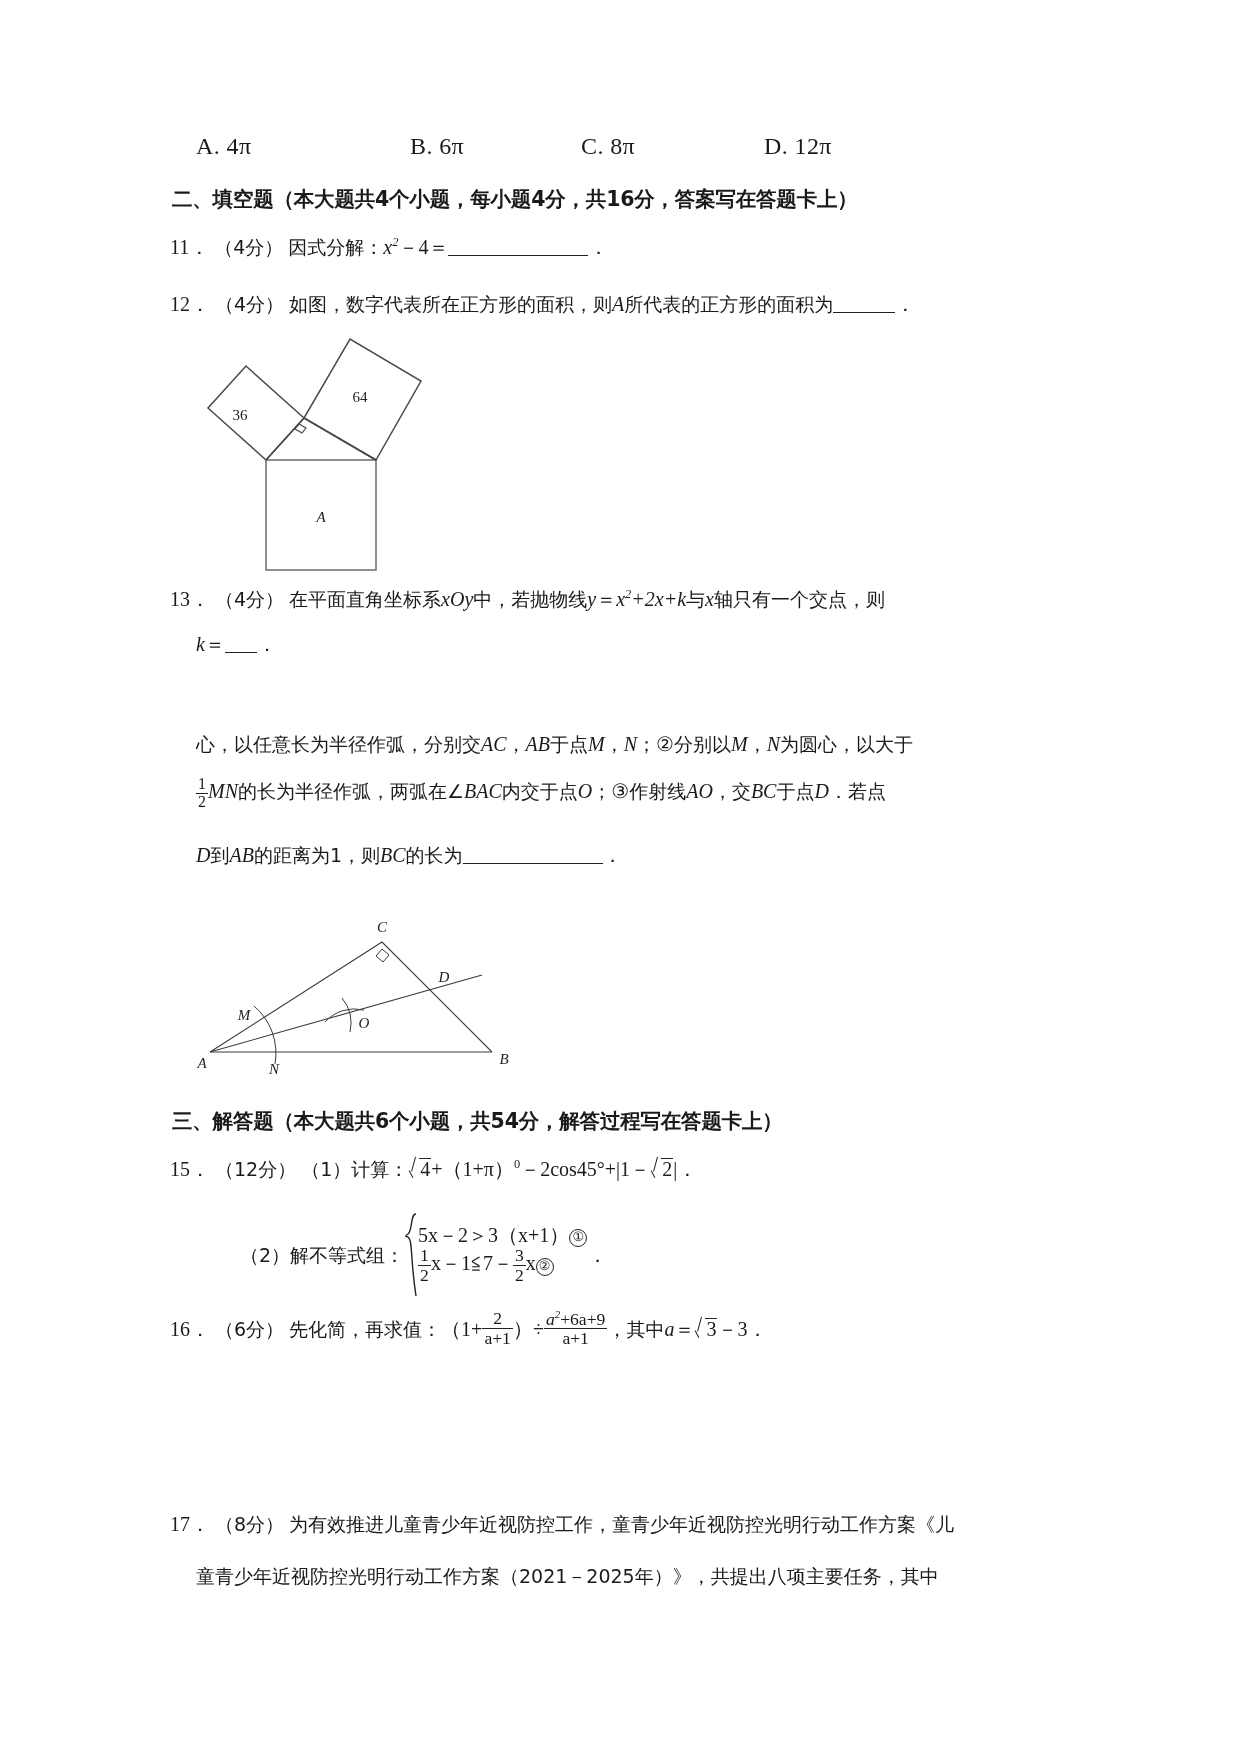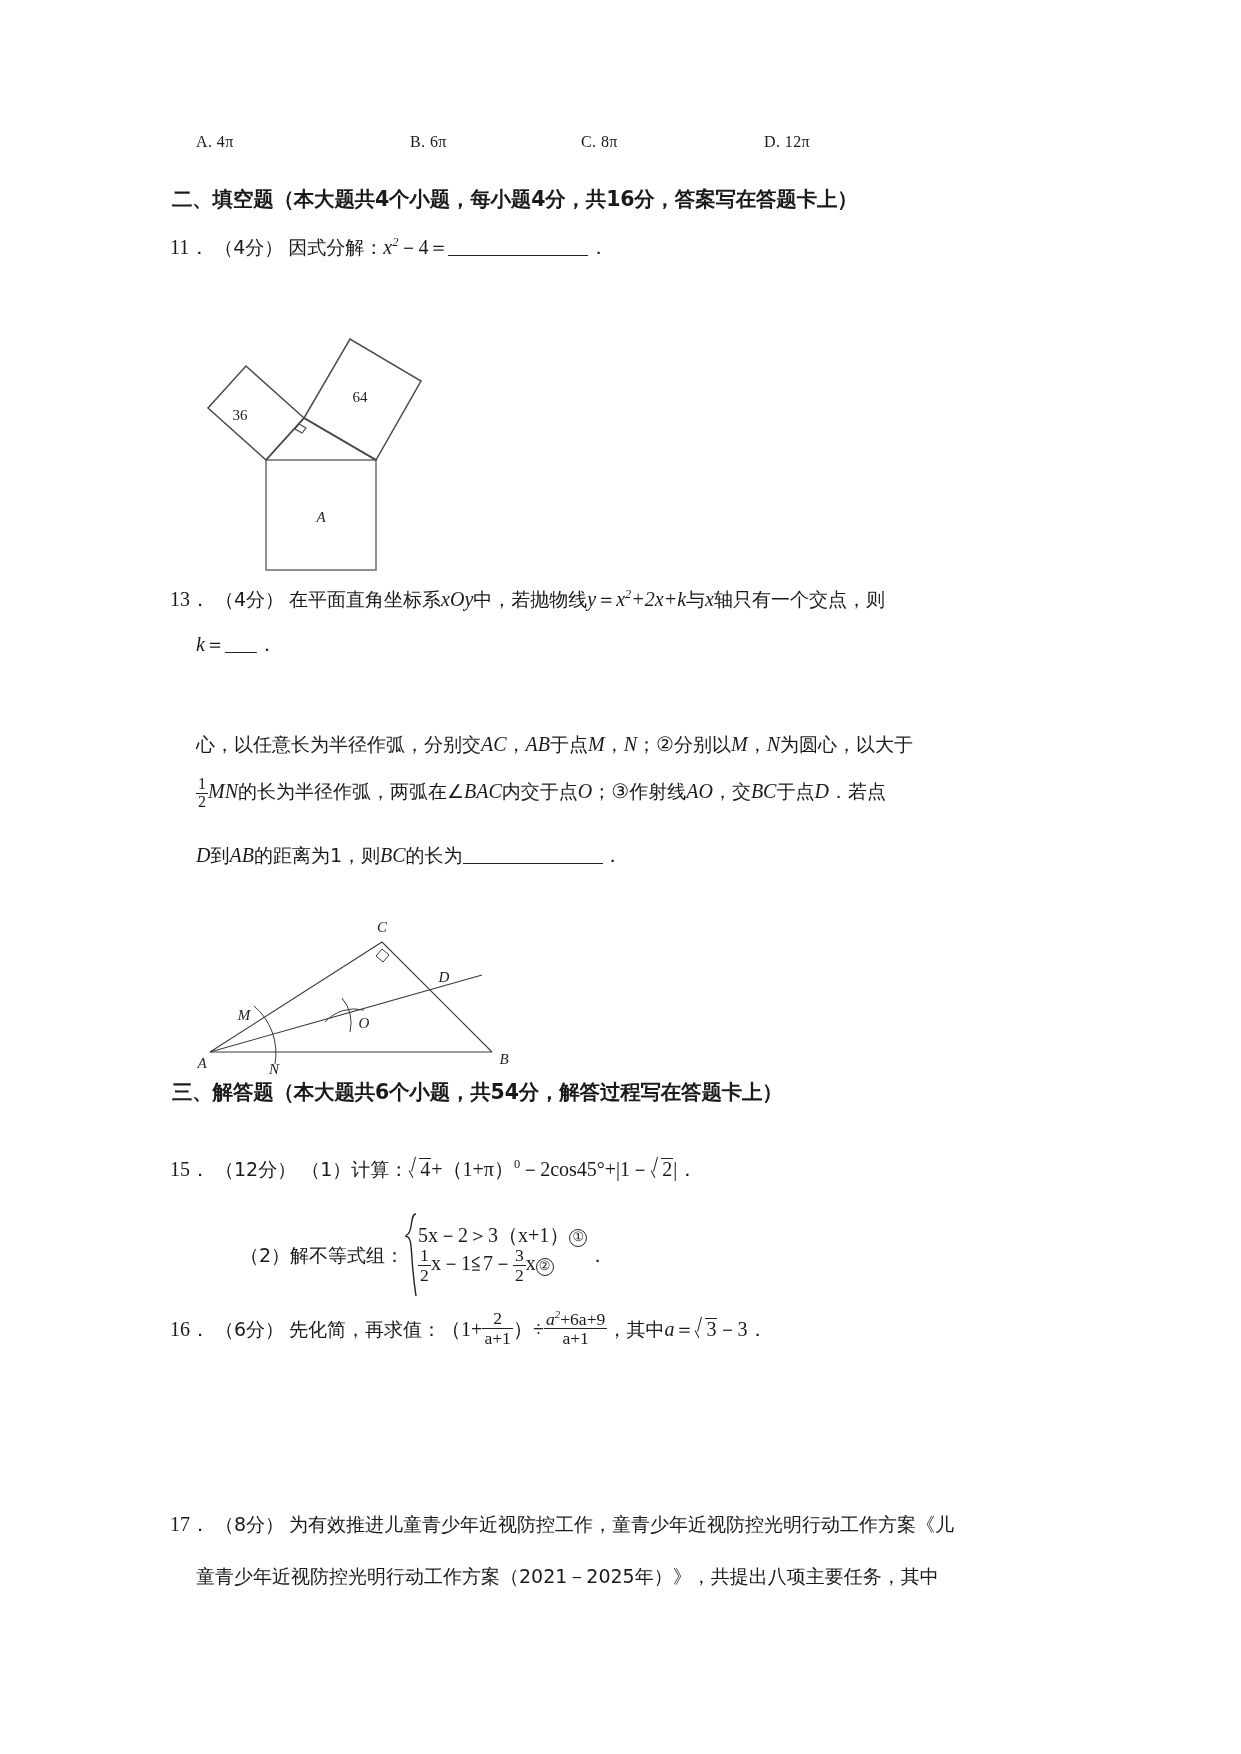--- a/index.html
+++ b/index.html
@@ -6,21 +6,21 @@
   html,body{margin:0;padding:0;}
   body{
     width:1241px;height:1754px;background:#ffffff;
     font-family:"Liberation Serif","DejaVu Serif",serif;
     color:#1a1a1a;position:relative;overflow:hidden;
   }
   .page{position:relative;width:1241px;height:1754px;}
   .blk{position:absolute;}
   .opts{
     position:absolute;left:196px;top:133px;width:760px;height:30px;
-    font-size:16px;letter-spacing:.4px;
+    font-size:24px;letter-spacing:.4px;
   }
   .opt{position:absolute;top:0;white-space:nowrap;}
   .opt .lbl{font-family:"Liberation Serif",serif;}
   .opt .val{font-family:"Liberation Serif",serif;font-style:normal;}
   .o1{left:0px;} .o2{left:194px;margin-left:20px;} .o3{left:385px;} .o4{left:568px;}
 
   .sec-head{
     font-family:"DejaVu Sans","Liberation Sans",sans-serif;
     font-weight:bold;font-size:20.5px;letter-spacing:-0.2px;white-space:nowrap;
   }
@@ -112,20 +112,25 @@
   </div>
 
   <div class="blk sec-head" style="left:172px;top:185px;">二、填空题（本大题共4个小题，每小题4分，共16分，答案写在答题卡上）</div>
 
   <div class="blk q" style="left:170px;top:236px;text-align:center;">
     <span class="qnum">11．</span>
     <span class="zh">（4分）</span>
     <span class="zh">因式分解：</span><span class="mth">x</span><sup>2</sup><span class="up">－4＝</span><span class="fillline" style="width:140px;"></span><span class="up">．</span>
   </div>
 
+  <div class="blk q" style="left:170px;top:294px;">
+    <span class="qnum">12．</span>
+    <span class="zh">（4分）</span>
+    <span class="zh">如图，数字代表所在正方形的面积，则</span><span class="mth">A</span><span class="zh">所代表的正方形的面积为</span><span class="fillline" style="width:62px;"></span><span class="up">．</span>
+  </div>
 
   <figure class="blk" style="left:188px;top:332px;">
     <svg width="290" height="245" viewBox="0 0 290 245">
       <g fill="none" stroke="#4a4a4a" stroke-width="1.5">
 
         <rect x="78" y="128" width="110" height="110" stroke="#6b6b6b"></rect>
 
         <polygon points="78,128 20,76 58,34 116,86"></polygon>
 
         <polygon points="188,128 116,86 162,7 233,49"></polygon>
@@ -185,21 +190,21 @@
       <text class="dgm-label" x="190" y="20" text-anchor="middle">C</text>
       <text class="dgm-label" x="252" y="70" text-anchor="middle">D</text>
       <text class="dgm-label" x="52" y="108" text-anchor="middle">M</text>
       <text class="dgm-label" x="172" y="116" text-anchor="middle">O</text>
       <text class="dgm-label" x="10" y="156" text-anchor="middle">A</text>
       <text class="dgm-label" x="82" y="162" text-anchor="middle">N</text>
       <text class="dgm-label" x="312" y="152" text-anchor="middle">B</text>
     </svg>
   </figure>
 
-  <div class="blk sec-head" style="left:172px;top:1078px;">三、解答题（本大题共6个小题，共54分，解答过程写在答题卡上）</div>
+  <div class="blk sec-head" style="left:172px;top:1107px;">三、解答题（本大题共6个小题，共54分，解答过程写在答题卡上）</div>
 
   <div class="blk q" style="left:170px;top:1158px;">
     <span class="qnum">15．</span>
     <span class="zh">（12分）</span>
     <span class="zh">（1）</span><span class="zh">计算：</span><span class="rad"><span class="bar">4</span></span><span class="up">+</span><span class="up">（1+π）</span><sup class="rm">0</sup><span class="up">－</span><span class="up">2cos45°</span><span class="up">+</span><span class="up">|1－</span><span class="rad"><span class="bar">2</span></span><span class="up">|</span><span class="up">．</span>
   </div>
 
   <div class="blk q" style="left:240px;top:1212px;">
     <span class="zh" style="vertical-align:middle;">（2）</span><span class="zh" style="vertical-align:middle;">解不等式组：</span><span class="sys"><span class="brace"><svg width="14" height="86" viewBox="0 0 14 86">
             <path d="M12 2 C6 2 9 18 4 22 C1 24 1 24 4 25 C9 29 6 45 12 84" fill="none" stroke="#222" stroke-width="1.4" transform="scale(1,1)"></path>

